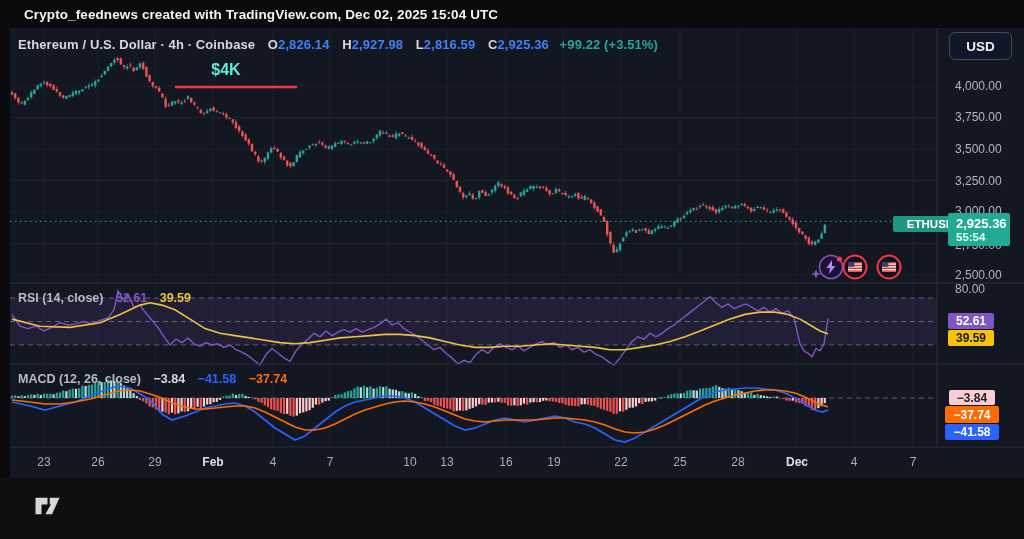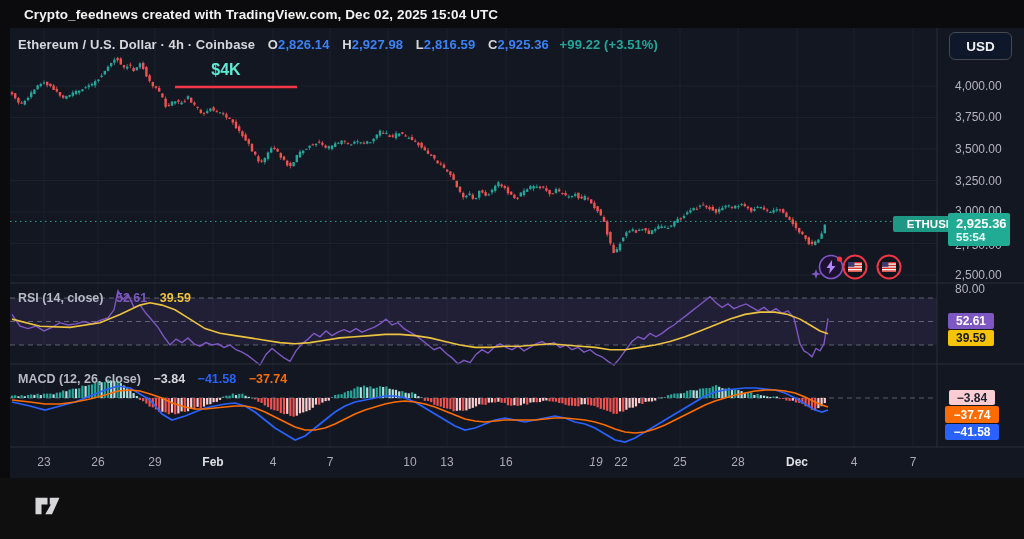--- a/index.html
+++ b/index.html
@@ -936,21 +936,21 @@
 <div id="time-axis">
     <div class="ttick" style="left: 34px;">23</div>
     <div class="ttick" style="left: 88px;">26</div>
     <div class="ttick" style="left: 145px;">29</div>
     <div class="ttick major" style="left: 203px;">Feb</div>
     <div class="ttick" style="left: 263px;">4</div>
     <div class="ttick" style="left: 320px;">7</div>
     <div class="ttick" style="left: 378px; margin-left: 22px;">10</div>
     <div class="ttick" style="left: 437px;">13</div>
     <div class="ttick" style="left: 496px;">16</div>
-    <div class="ttick" style="left: 586px; font-style: italic;">19</div>
+    <div class="ttick" style="left: 544px;">19</div>
     <div class="ttick" style="left: 611px;">22</div>
     <div class="ttick" style="left: 670px;">25</div>
     <div class="ttick" style="left: 728px;">28</div>
     <div class="ttick major" style="left: 787px;">Dec</div>
     <div class="ttick" style="left: 844px;">4</div>
     <div class="ttick" style="left: 903px;">7</div>
   </div>
 
 <div class="badge symbol-badge">ETHUSD</div>
 <div class="badge price-badge">

